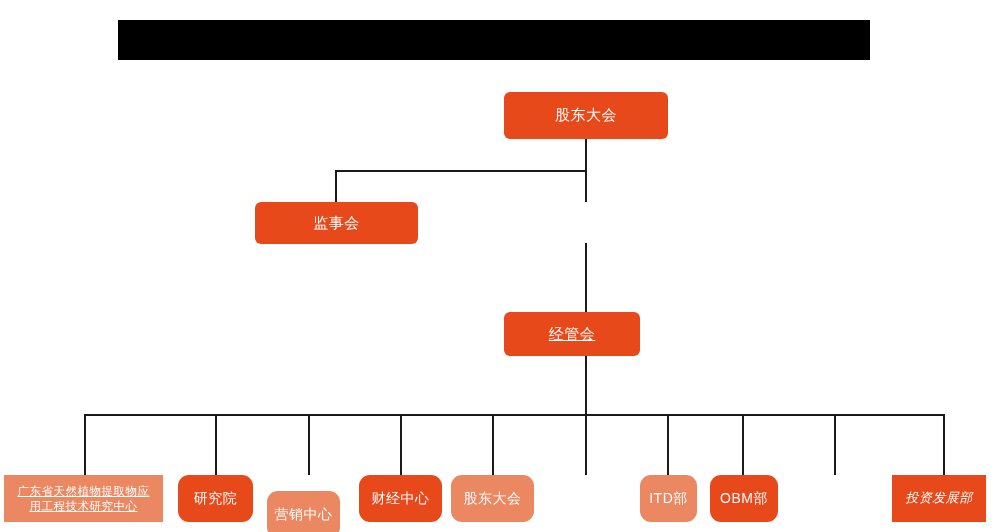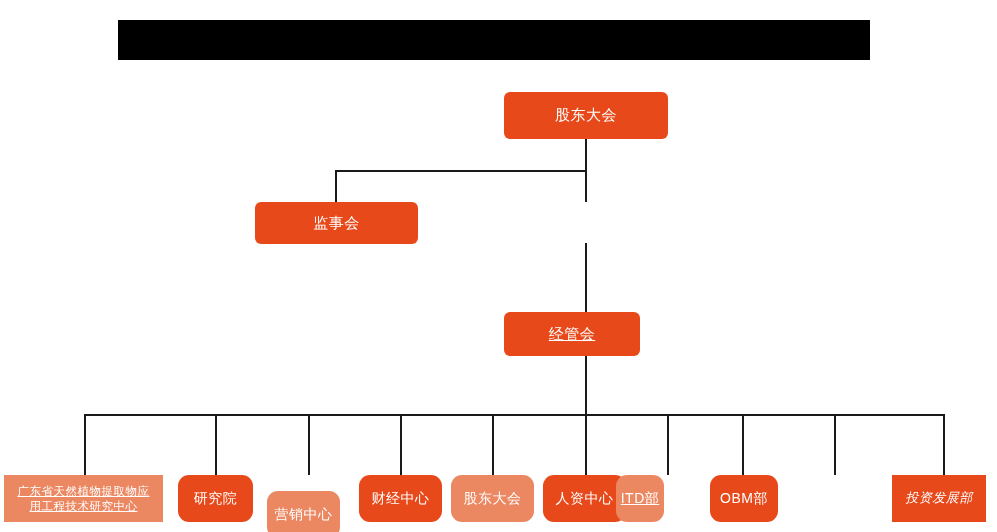--- a/index.html
+++ b/index.html
@@ -122,24 +122,21 @@
   </div>
   <div class="node shade-light size-md" style="left:267px; top:475px; width:73px; height:47px;margin-top:16px;">
     <span class="node-label">营销中心</span>
   </div>
   <div class="node shade-dark size-md" style="left:359px; top:475px; width:83px; height:47px;text-align:center;">
     <span class="node-label">财经中心</span>
   </div>
   <div class="node shade-light size-md" style="left:451px; top:475px; width:83px; height:47px;">
     <span class="node-label">股东大会</span>
   </div>
-  <div class="node shade-dark size-md" style="left:543px; top:475px; width:83px; height:47px;">
-    <span class="node-label">人资中心</span>
-  </div>
-  <div class="node shade-light size-md" style="left:616px; top:475px; width:48px; height:47px;text-decoration:underline;">
+  <div class="node shade-light size-md" style="left:640px; top:475px; width:57px; height:47px;">
     <span class="node-label">ITD部</span>
   </div>
   <div class="node shade-dark size-md" style="left:710px; top:475px; width:68px; height:47px;">
     <span class="node-label">OBM部</span>
   </div>
   <div class="node shade-dark size-sm" style="left:892px; top:475px; width:94px; height:47px;font-style:italic;">
     <span class="node-label">投资发展部</span>
   </div>
 
 </div>

